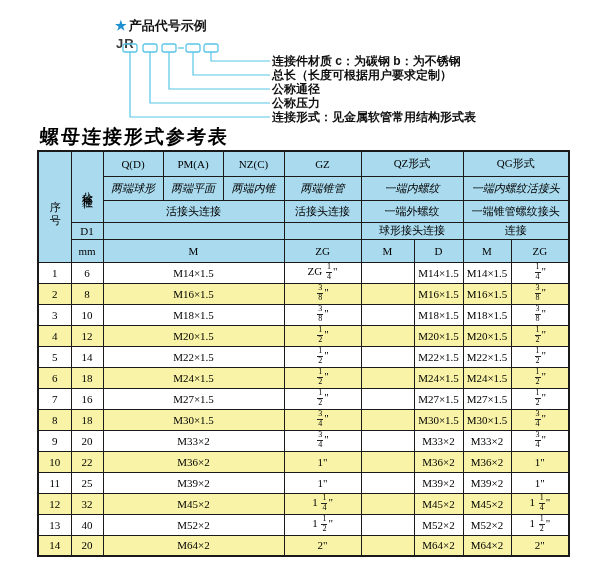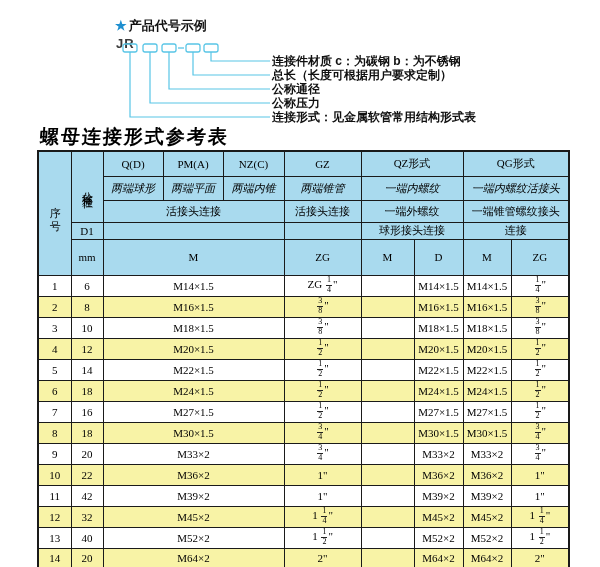--- a/index.html
+++ b/index.html
@@ -29,21 +29,21 @@
   table.ref{position:absolute;left:37px;top:150px;border-collapse:collapse;table-layout:fixed;
             font-family:"Liberation Serif",serif;font-size:11px;color:#000;}
   table.ref th,table.ref td{border:1px solid var(--c-border);text-align:center;vertical-align:middle;
             padding:0 1px;overflow:hidden;white-space:nowrap;}
   table.ref{border:2px solid var(--c-border);}
   thead th{background:var(--c-head);font-weight:normal;}
   tr.h1 th{height:25px;margin-left:16px;}
   tr.h2 th{height:24px;font-style:italic;}
   tr.h3 th{height:22px;}
   tr.h4 th{height:17px;}
-  tr.h5 th{height:36px;}
+  tr.h5 th{height:23px;}
   tbody td{height:21px;background:#ffffff;}
   tbody tr.alt td{background:var(--c-alt);}
   .vtext{display:inline-block;writing-mode:vertical-lr;text-orientation:upright;line-height:1;}
   .vseq{letter-spacing:14px;}
   .vdn{letter-spacing:2px;}
 
   
   .fr{display:inline-block;vertical-align:-0.45em;text-align:center;font-size:8px;line-height:1.1;margin:0 1px;}
   .fr .nu{display:block;border-bottom:1px solid #222;padding:0 1px;}
   .fr .de{display:block;}
@@ -237,21 +237,21 @@
           <td>22</td>
           <td colspan="3">M36×2</td>
           <td>1"</td>
           <td></td>
           <td>M36×2</td>
           <td>M36×2</td>
           <td>1"</td>
         </tr>
         <tr>
           <td>11</td>
-          <td>42</td>
+          <td>25</td>
           <td colspan="3">M39×2</td>
           <td>1"</td>
           <td></td>
           <td>M39×2</td>
           <td>M39×2</td>
           <td>1"</td>
         </tr>
         <tr class="alt">
           <td>12</td>
           <td>32</td>

